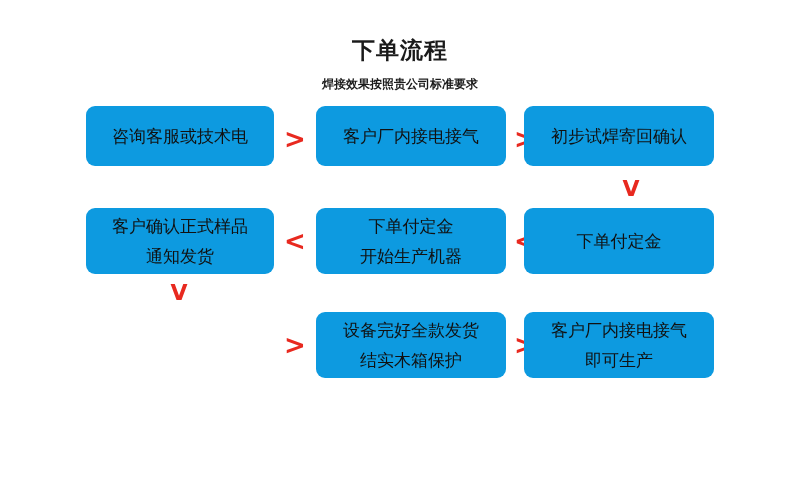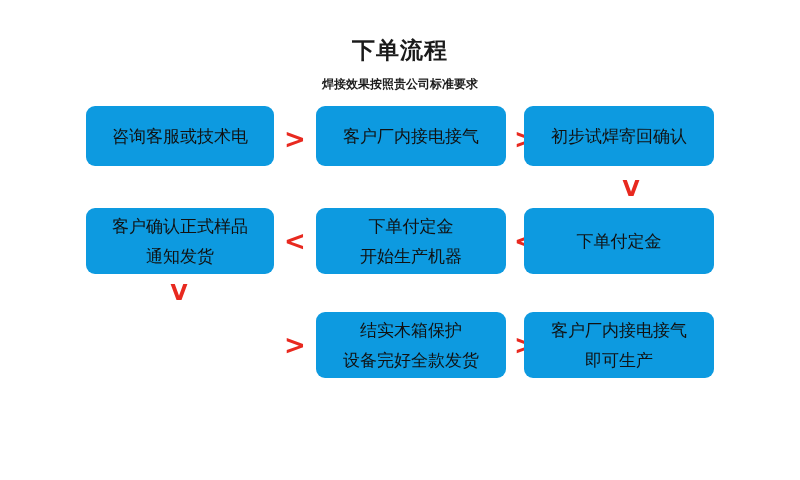--- a/index.html
+++ b/index.html
@@ -148,22 +148,22 @@
   <div class="node r2 c3">
     <span class="line">下单付定金</span>
   </div>
 
   <div class="arrow arrow-v a-v-left">V</div>
 
 
   <div class="arrow arrow-h a-r3-1">&gt;</div>
 
   <div class="node r3 c2">
+    <span class="line">设备完好全款发货</span>
     <span class="line">结实木箱保护</span>
-    <span class="line">设备完好全款发货</span>
   </div>
 
   <div class="arrow arrow-h a-r3-2">&gt;</div>
 
   <div class="node r3 c3">
     <span class="line">客户厂内接电接气</span>
     <span class="line">即可生产</span>
   </div>
 
 </div>

